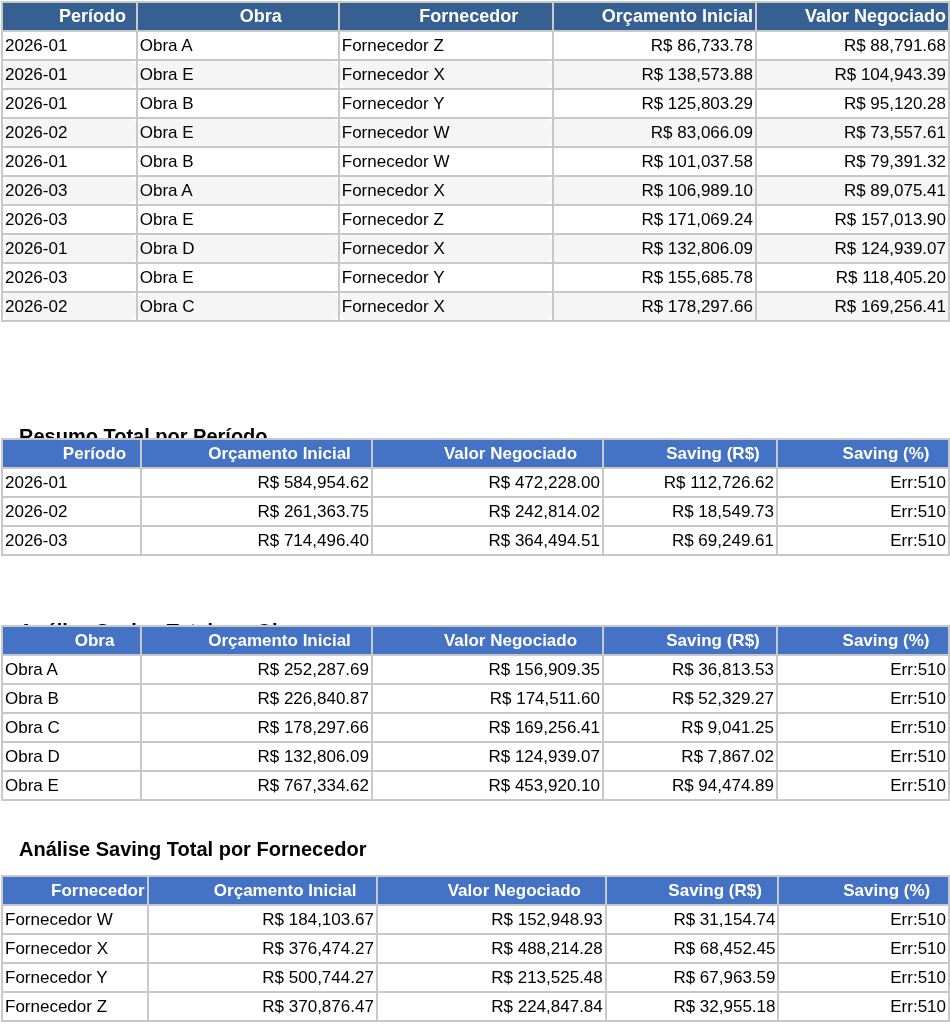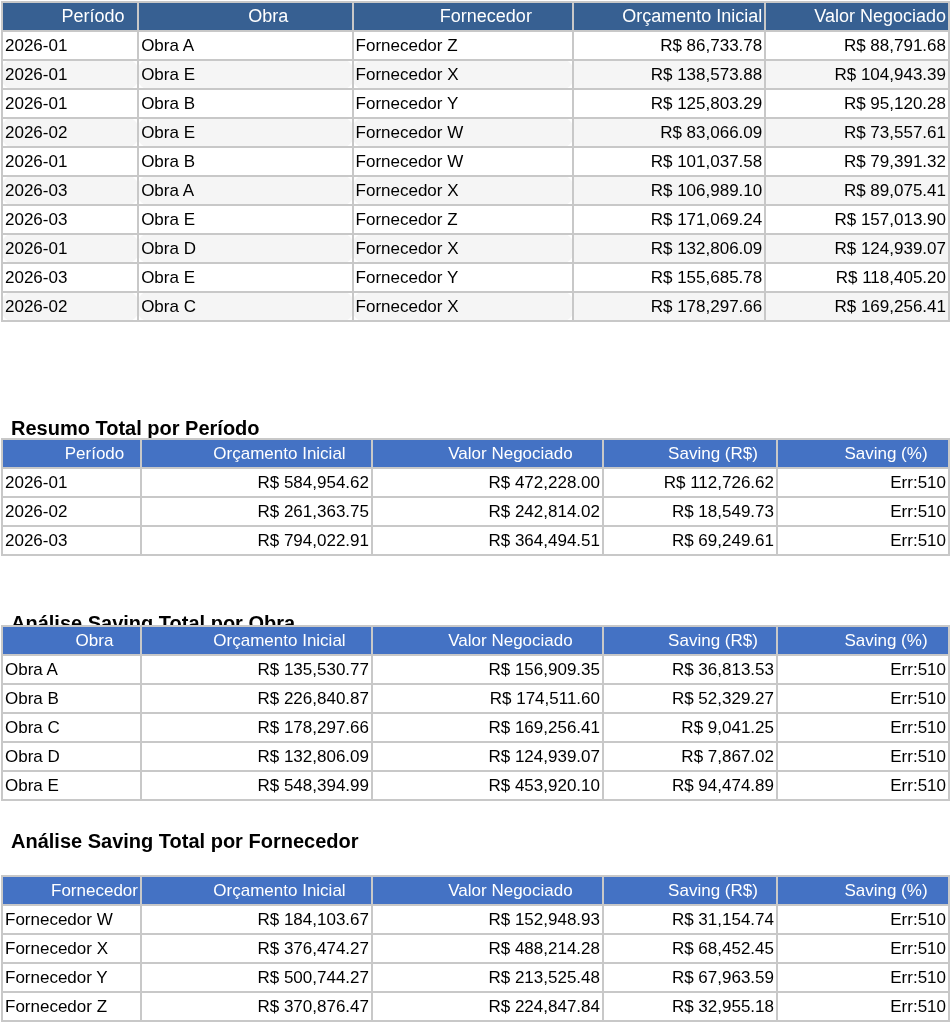--- a/index.html
+++ b/index.html
@@ -3,29 +3,29 @@
 <meta charset="utf-8">
 <style>
   html, body { margin: 0; padding: 0; background: #ffffff; }
   body { width: 950px; height: 1033px; position: relative; overflow: hidden;
          font-family: "Liberation Sans", "DejaVu Sans", sans-serif; color: #000; }
   table { border-collapse: collapse; table-layout: fixed; position: absolute; left: 1px; }
   col.c1 { width: 139px; } col.c2 { width: 231px; } col.c3 { width: 231px; }
   col.c4 { width: 174px; } col.c5 { width: 172px; }
   td, th { border: 2px solid #c8c8c8; height: 27px; padding: 0 2px; white-space: nowrap;
            overflow: hidden; font-size: 17px; line-height: 27px; }
-  th { color: #fff; font-weight: normal; text-align: center; padding-left: 48px; }
+  th { color: #fff; font-weight: bold; text-align: center; padding-left: 48px; }
   .main th { background: #376092; font-size: 18px; }
   .sum th { background: #4472c4; font-size: 17px; }
   td.num { text-align: right; }
   td.txt { text-align: left; border-radius: 10px; }
   .main tr.alt td { background: #f5f5f5; }
   .main tr td { background: #ffffff; }
   .sum td { background: #fff; }
-  .section-title { position: absolute; left: 3px; font-weight: bold; font-size: 20px; margin: 8px; }
+  .section-title { position: absolute; left: 3px; font-weight: bold; font-size: 20px; margin: 16px; }
   #t-main { top: 1px; }
   #title-periodo { top: 409px; }
   #t-periodo { top: 438px; }
   #title-obra { top: 604px; }
   #t-obra { top: 625px; }
   #title-forn { top: 822px; }
   #t-forn { top: 875px; }
 </style>
 </head>
 <body>
@@ -149,21 +149,21 @@
       </tr>
       <tr>
         <td class="txt">2026-02</td>
         <td class="num">R$ 261,363.75</td>
         <td class="num">R$ 242,814.02</td>
         <td class="num">R$ 18,549.73</td>
         <td class="num">Err:510</td>
       </tr>
       <tr>
         <td class="txt">2026-03</td>
-        <td class="num">R$ 794,022.91</td>
+        <td class="num">R$ 714,496.40</td>
         <td class="num">R$ 364,494.51</td>
         <td class="num">R$ 69,249.61</td>
         <td class="num">Err:510</td>
       </tr>
     </tbody>
 </table>
 
 <h2 id="title-obra" class="section-title">Análise Saving Total por Obra</h2>
 <table id="t-obra" class="sum">
   <colgroup>
@@ -178,21 +178,21 @@
       <th>Obra</th>
       <th>Orçamento Inicial</th>
       <th>Valor Negociado</th>
       <th>Saving (R$)</th>
       <th>Saving (%)</th>
     </tr>
   </thead>
   <tbody>
       <tr>
         <td class="txt">Obra A</td>
-        <td class="num">R$ 135,530.77</td>
+        <td class="num">R$ 252,287.69</td>
         <td class="num">R$ 156,909.35</td>
         <td class="num">R$ 36,813.53</td>
         <td class="num">Err:510</td>
       </tr>
       <tr>
         <td class="txt">Obra B</td>
         <td class="num">R$ 226,840.87</td>
         <td class="num">R$ 174,511.60</td>
         <td class="num">R$ 52,329.27</td>
         <td class="num">Err:510</td>
@@ -206,21 +206,21 @@
       </tr>
       <tr>
         <td class="txt">Obra D</td>
         <td class="num">R$ 132,806.09</td>
         <td class="num">R$ 124,939.07</td>
         <td class="num">R$ 7,867.02</td>
         <td class="num">Err:510</td>
       </tr>
       <tr>
         <td class="txt">Obra E</td>
-        <td class="num">R$ 548,394.99</td>
+        <td class="num">R$ 767,334.62</td>
         <td class="num">R$ 453,920.10</td>
         <td class="num">R$ 94,474.89</td>
         <td class="num">Err:510</td>
       </tr>
     </tbody>
 </table>
 
 <h2 id="title-forn" class="section-title">Análise Saving Total por Fornecedor</h2>
 <table id="t-forn" class="sum">
   <colgroup>

